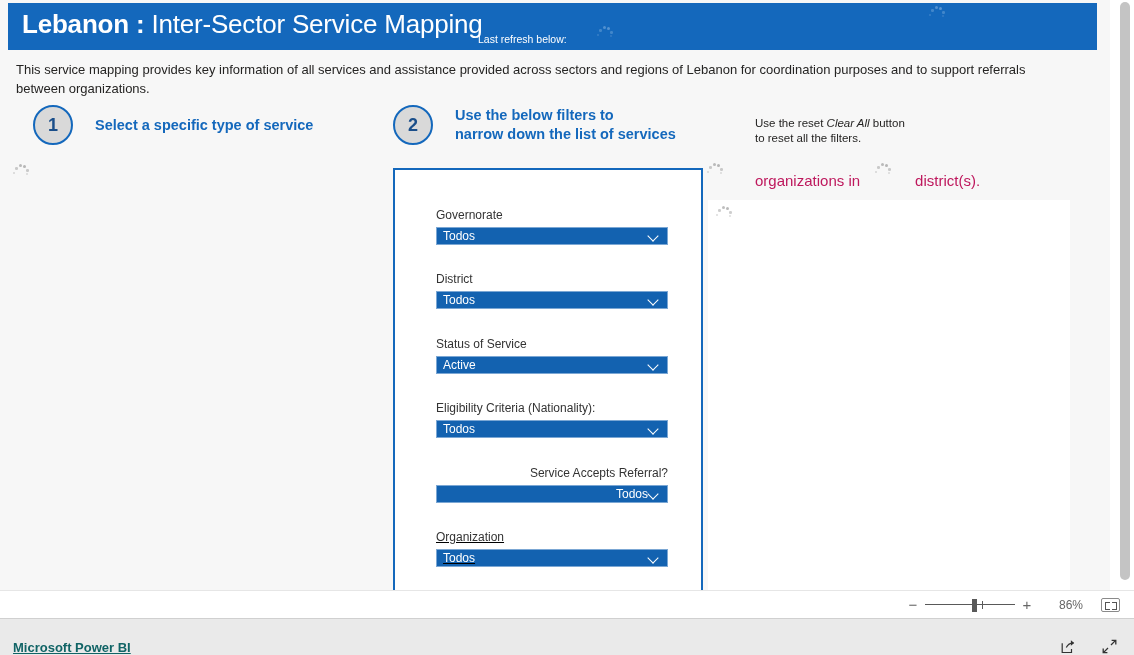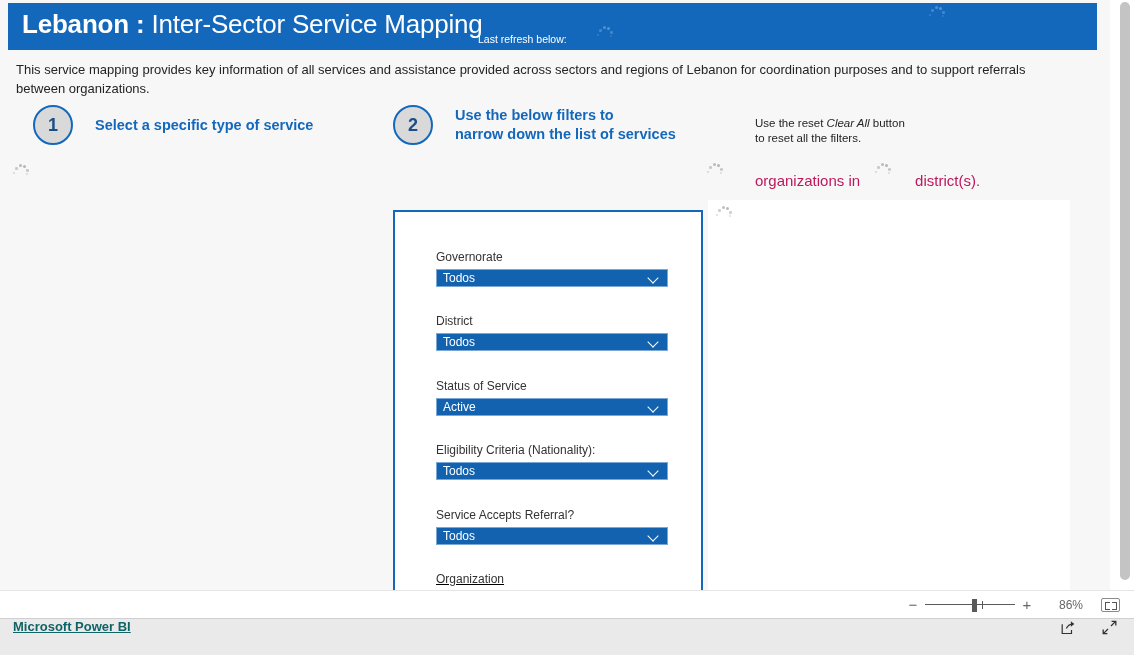--- a/index.html
+++ b/index.html
@@ -94,21 +94,20 @@
   .summary .ph { display: inline-block; }
   .summary .gap-a { width: 55px; }
   .summary .gap-b { width: 55px; }
 
   
   .filter-panel {
     position: absolute; left: 393px; top: 168px;
     width: 310px; height: 430px;
     background: #ffffff;
     border: 2px solid #1468BC;
-    margin-top: 42px;
   }
   .filter-group { position: absolute; left: 41px; width: 232px; }
   .filter-label {
     font-size: 12px;
     color: #333333;
     margin-bottom: 5px;
     white-space: nowrap;
   }
   .filter-select {
     position: relative;
@@ -241,21 +240,21 @@
   }
   .zm-fit::before { left: 2.5px; border-right: none; }
   .zm-fit::after  { right: 2.5px; border-left: none; }
 
   
   .footer {
     position: absolute; left: 0; top: 618px;
     width: 1134px; height: 37px;
     background: #eaeaea;
     border-top: 1px solid #d0d0d0;
-    display: flex; align-items: flex-start;
+    display: flex; align-items: flex-end;
   }
   .footer-link {
     margin-left: 13px;
     color: #116466;
     font-size: 13px;
     font-weight: bold;
     text-decoration: underline;
     cursor: pointer;
   }
   .footer-icons {
@@ -369,21 +368,21 @@
       </div>
 
       <div class="filter-group" style="top:231px;">
         <div class="filter-label">Eligibility Criteria (Nationality):</div>
         <div class="filter-select">
           <span class="filter-value">Todos</span>
           <span class="chev"></span>
         </div>
       </div>
 
-      <div class="filter-group" style="top:296px;">
+      <div class="filter-group" style="top:296px;text-align:right;">
         <div class="filter-label">Service Accepts Referral?</div>
         <div class="filter-select">
           <span class="filter-value">Todos</span>
           <span class="chev"></span>
         </div>
       </div>
 
       <div class="filter-group" style="top:360px;text-decoration:underline;">
         <div class="filter-label">Organization</div>
         <div class="filter-select">

